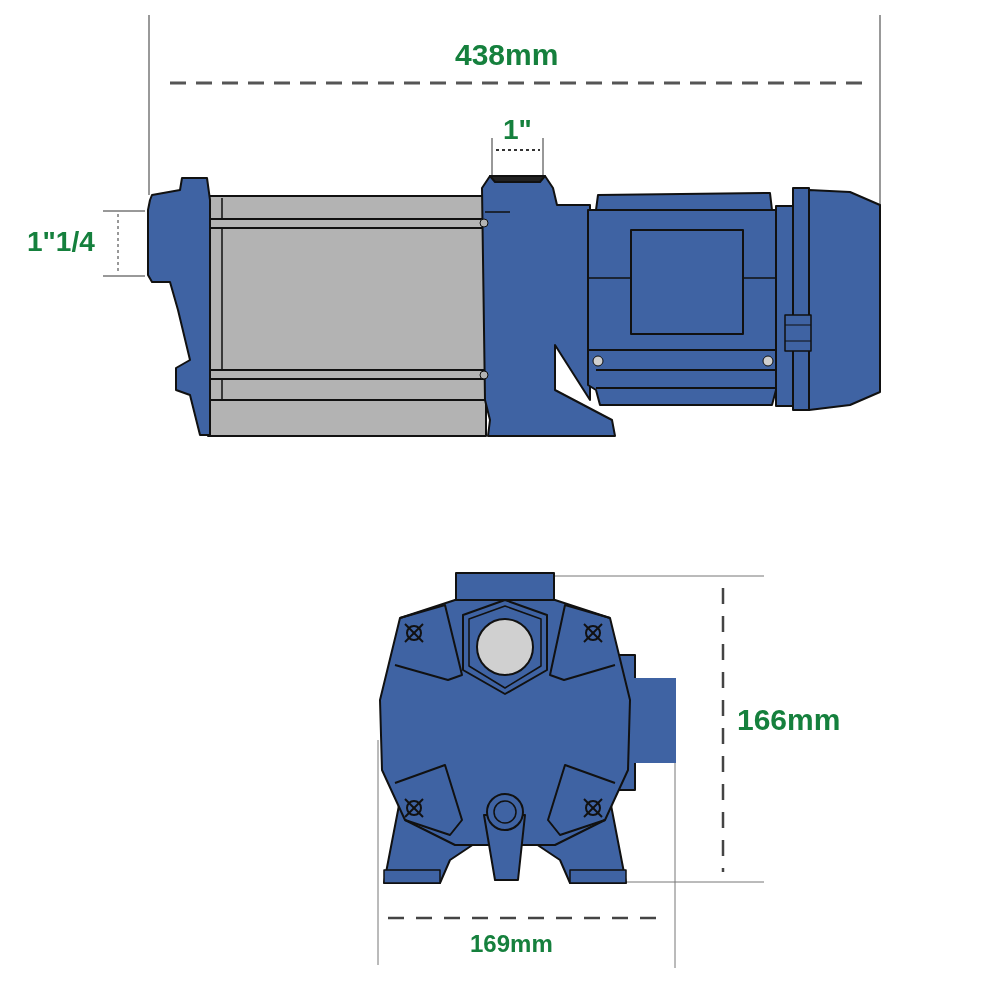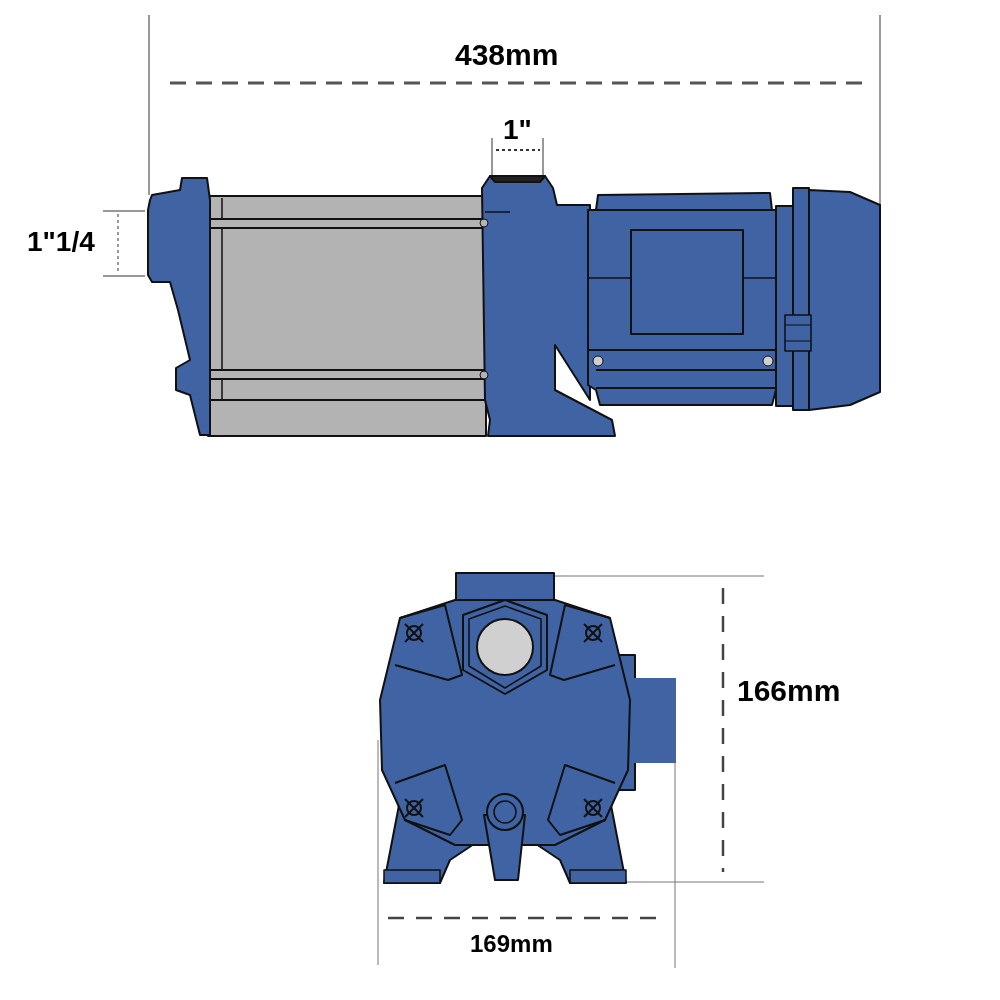--- a/index.html
+++ b/index.html
@@ -1,22 +1,22 @@
 <!DOCTYPE html>
 <html><head>
 <meta charset="utf-8">
 <style>
   html,body{margin:0;padding:0;background:#ffffff;}
   body{width:1000px;height:1000px;position:relative;overflow:hidden;font-family:"Liberation Sans","DejaVu Sans",sans-serif;}
   svg{position:absolute;left:0;top:0;}
-  .lbl{position:absolute;font-family:"Liberation Sans","DejaVu Sans",sans-serif;font-weight:bold;color:#000000;white-space:nowrap;}
+  .lbl{position:absolute;font-family:"Liberation Sans","DejaVu Sans",sans-serif;font-weight:bold;color:#15803d;white-space:nowrap;}
   #dim-length{left:455px;top:38px;font-size:30px;}
   #dim-outlet{left:503px;top:114px;font-size:28px;}
   #dim-inlet{left:27px;top:226px;font-size:28px;}
-  #dim-height{left:737px;top:674px;font-size:30px;}
+  #dim-height{left:737px;top:703px;font-size:30px;}
   #dim-width{left:470px;top:930px;font-size:24px;}
 </style>
 </head>
 <body>
 
 <svg width="1000" height="1000" viewBox="0 0 1000 1000">
 
   <g stroke="#555" fill="none">
     <line x1="149" y1="15" x2="149" y2="195" stroke-width="1.2"></line>
     <line x1="880" y1="15" x2="880" y2="205" stroke-width="1.2"></line>

